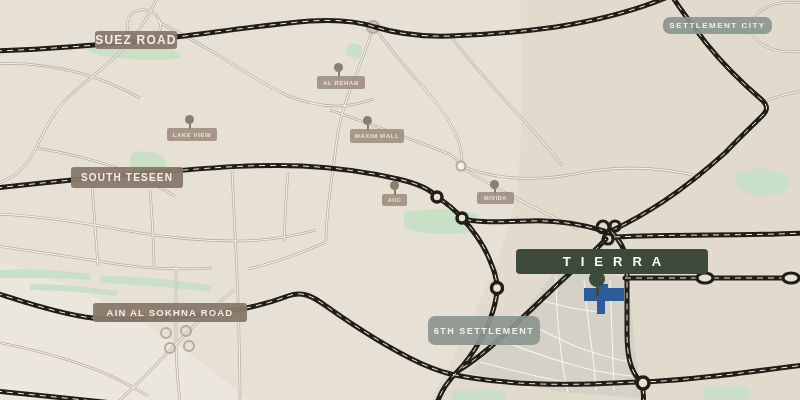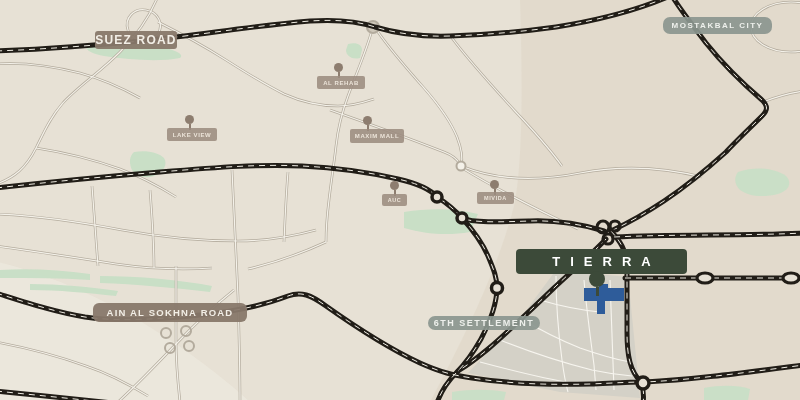--- a/index.html
+++ b/index.html
@@ -194,36 +194,37 @@
       <circle cx="603" cy="227" r="6" fill="none" stroke="#211d17" stroke-width="3.2"></circle>
       <circle cx="615" cy="226" r="5" fill="none" stroke="#211d17" stroke-width="3.2"></circle>
       <circle cx="608" cy="239" r="5" fill="none" stroke="#211d17" stroke-width="3.2"></circle>
     </g>
 
     <path fill="#2e5c9a" d="M 584,288 L 599,288 L 599,284 L 608,284 L 608,288 L 624,288 L 624,301 L 605,301 L 605,314 L 597,314 L 597,301 L 584,301 Z"></path>
   </svg>
 
 
   <div class="lbl road" style="left:95px;top:31px;width:82px;height:18px;font-size:12px;">SUEZ ROAD</div>
-  <div class="lbl road" style="left:93px;top:303px;width:154px;height:19px;font-size:9.5px;border-radius:6px;">AIN AL SOKHNA ROAD</div>
-
-  <div class="lbl district" style="left:663px;top:17px;width:109px;height:17px;font-size:8px;">MOSTAKBAL CITY</div>
-  <div class="lbl district" style="left:428px;top:316px;width:112px;height:14px;font-size:9px;">6TH SETTLEMENT</div>
+  <div class="lbl road" style="left:71px;top:167px;width:112px;height:21px;font-size:10px;">SOUTH TESEEN</div>
+  <div class="lbl road" style="left:93px;top:303px;width:154px;height:19px;font-size:9.5px;">AIN AL SOKHNA ROAD</div>
+
+  <div class="lbl district" style="left:663px;top:17px;width:109px;height:17px;font-size:8px;">SETTLEMENT CITY</div>
+  <div class="lbl district" style="left:428px;top:316px;width:112px;height:29px;font-size:9px;">6TH SETTLEMENT</div>
 
   <div class="pin small" style="left:334px;top:63px;"></div>
   <div class="lbl poi" style="left:317px;top:76px;width:48px;height:13px;font-size:6px;">AL REHAB</div>
 
   <div class="pin small" style="left:185px;top:115px;"></div>
   <div class="lbl poi" style="left:167px;top:128px;width:50px;height:13px;font-size:6px;">LAKE VIEW</div>
 
   <div class="pin small" style="left:363px;top:116px;"></div>
   <div class="lbl poi" style="left:350px;top:129px;width:54px;height:14px;font-size:6px;">MAXIM MALL</div>
 
   <div class="pin small" style="left:390px;top:181px;"></div>
   <div class="lbl poi" style="left:382px;top:194px;width:25px;height:12px;font-size:5.5px;">AUC</div>
 
   <div class="pin small" style="left:490px;top:180px;"></div>
   <div class="lbl poi" style="left:477px;top:192px;width:37px;height:12px;font-size:5.5px;">MIVIDA</div>
 
-  <div class="lbl project" style="left:516px;top:249px;width:171px;height:25px;">TIERRA</div>
+  <div class="lbl project" style="left:516px;top:249px;width:192px;height:25px;">TIERRA</div>
   <div class="pin big" style="left:589px;top:271px;"></div>
 
 </div>
 
 </body></html>

